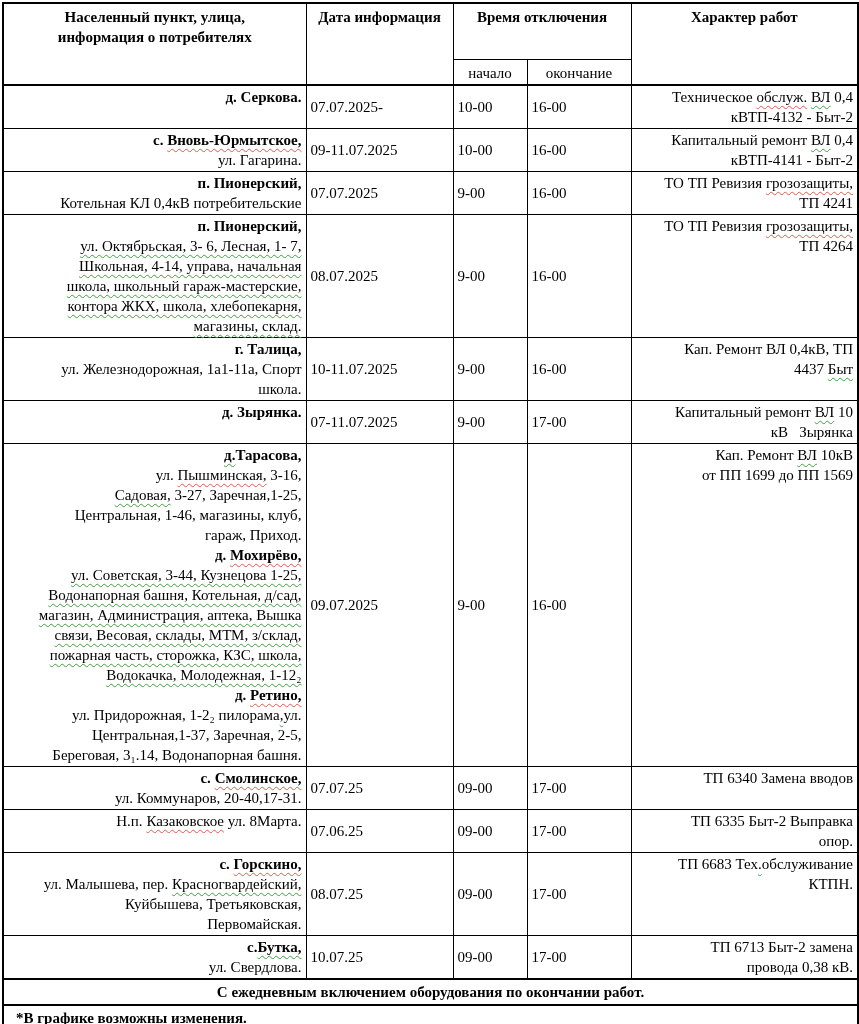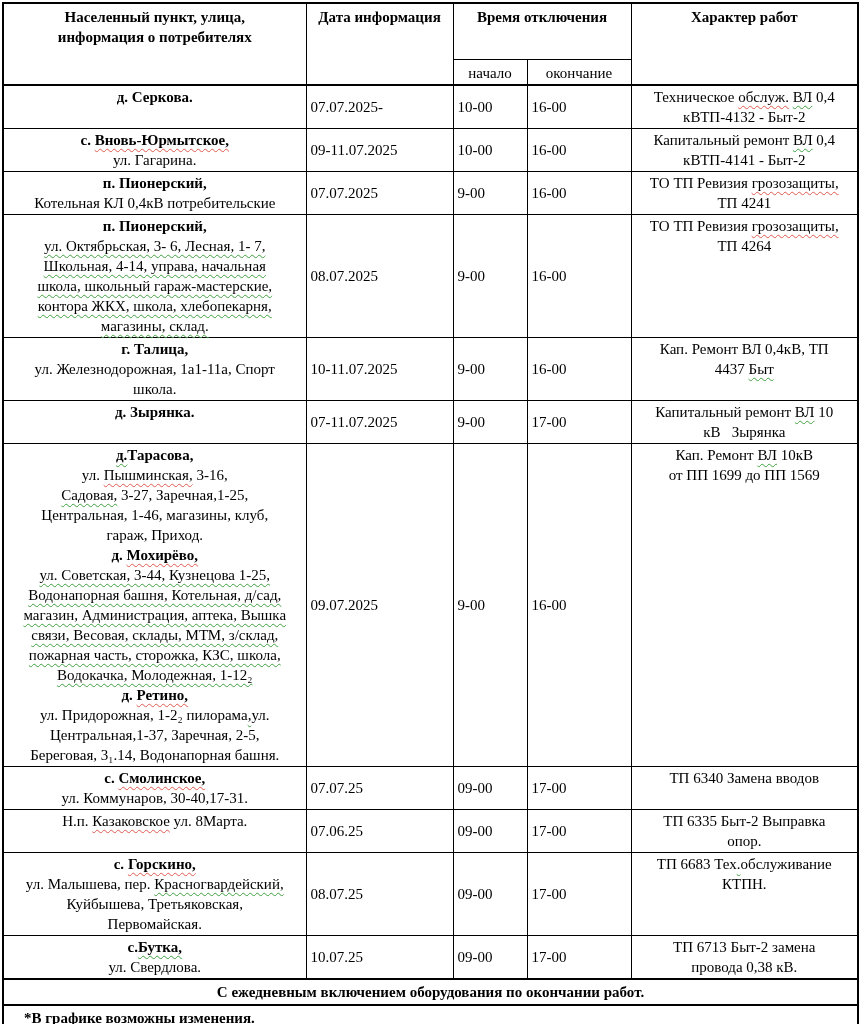--- a/index.html
+++ b/index.html
@@ -13,25 +13,25 @@
   .page{width:859px;height:1024px;box-sizing:border-box;padding:2px;overflow:hidden;background:#fff;}
   table.outage{border-collapse:collapse;width:855px;table-layout:fixed;border:2px solid var(--border);border-bottom-width:3px;}
   th,td{border:1px solid var(--border);padding:1px 4px;font-size:15px;line-height:20px;vertical-align:top;word-wrap:break-word;}
   thead th{font-weight:bold;text-align:center;padding-top:3px;}
   thead tr.main{height:56px;}
   thead tr.sub{height:22px;}
   thead tr.sub th{font-weight:normal;border-bottom:2px solid var(--border);}
   thead th.hdr-span{border-bottom:2px solid var(--border);}
   th.pre{white-space:pre-line;}
   td.c{text-align:left;vertical-align:middle;font-family:Liberation Serif, serif;}
-  td.loc,td.work{text-align:center;vertical-align:top;}
+  td.loc,td.work{text-align:right;vertical-align:top;}
   .b{font-weight:bold;}
   .wr{text-decoration:underline;text-decoration-style:wavy;text-decoration-color:var(--spell-red);text-decoration-thickness:1px;text-underline-offset:3px;text-decoration-skip-ink:none;}
   .wg{text-decoration:underline;text-decoration-style:wavy;text-decoration-color:var(--grammar-green);text-decoration-thickness:1px;text-underline-offset:3px;text-decoration-skip-ink:none;margin-top:31px;}
-  tbody.footer td{border-top:2px solid var(--border);font-weight:bold;padding:2px 20px;}
+  tbody.footer td{border-top:2px solid var(--border);font-weight:bold;padding:2px 12px;}
   td.f-center{text-align:center;}
 </style>
 </head>
 <body>
 
 <div class="page">
   <table class="outage">
     <colgroup>
       <col style="width:303px">
       <col style="width:147px">
@@ -96,21 +96,21 @@
           <td class="work"><span>Капитальный ремонт </span><span class="wg">ВЛ</span><span> 10</span><br><span>кВ&nbsp;&nbsp; Зырянка</span></td>
         </tr>
         <tr>
           <td class="loc"><span class="b wg">д.</span><span class="b">Тарасова,</span><br><span>ул. </span><span class="wr">Пышминская,</span><span> 3-16,</span><br><span class="wg">Садовая,</span><span> 3-27, Заречная,1-25,</span><br><span>Центральная, 1-46, магазины, клуб,</span><br><span>гараж, Приход.</span><br><span class="b">д. </span><span class="b wr">Мохирёво,</span><br><span class="wg">ул. Советская, 3-44, Кузнецова 1-25,</span><br><span class="wg">Водонапорная башня, Котельная, д/сад,</span><br><span class="wg">магазин, Администрация, аптека, Вышка</span><br><span class="wg">связи, Весовая, склады, МТМ, з/склад,</span><br><span class="wg">пожарная часть, сторожка, КЗС, школа,</span><br><span class="wg">Водокачка, Молодежная, 1-12₂</span><br><span class="b">д. </span><span class="b wr">Ретино,</span><br><span>ул. Придорожная, 1-2₂ пилорама</span><span class="wg">,</span><span>ул.</span><br><span>Центральная,1-37, Заречная, 2-5,</span><br><span>Береговая, 3₁.14, Водонапорная башня.</span></td>
           <td class="c">09.07.2025</td>
           <td class="c">9-00</td>
           <td class="c">16-00</td>
           <td class="work"><span>Кап. Ремонт </span><span class="wg">ВЛ</span><span> 10кВ</span><br><span>от ПП 1699 до ПП 1569</span></td>
         </tr>
         <tr>
-          <td class="loc"><span class="b">с. </span><span class="b wr">Смолинское,</span><br><span>ул. Коммунаров, 30-40,17-31.</span></td>
+          <td class="loc"><span class="b">с. </span><span class="b wr">Смолинское,</span><br><span>ул. Коммунаров, 20-40,17-31.</span></td>
           <td class="c">07.07.25</td>
           <td class="c">09-00</td>
           <td class="c">17-00</td>
           <td class="work"><span>ТП 6340 Замена вводов</span></td>
         </tr>
         <tr>
           <td class="loc"><span>Н.п. </span><span class="wr">Казаковское</span><span> ул. 8Марта.</span></td>
           <td class="c">07.06.25</td>
           <td class="c">09-00</td>
           <td class="c">17-00</td>

